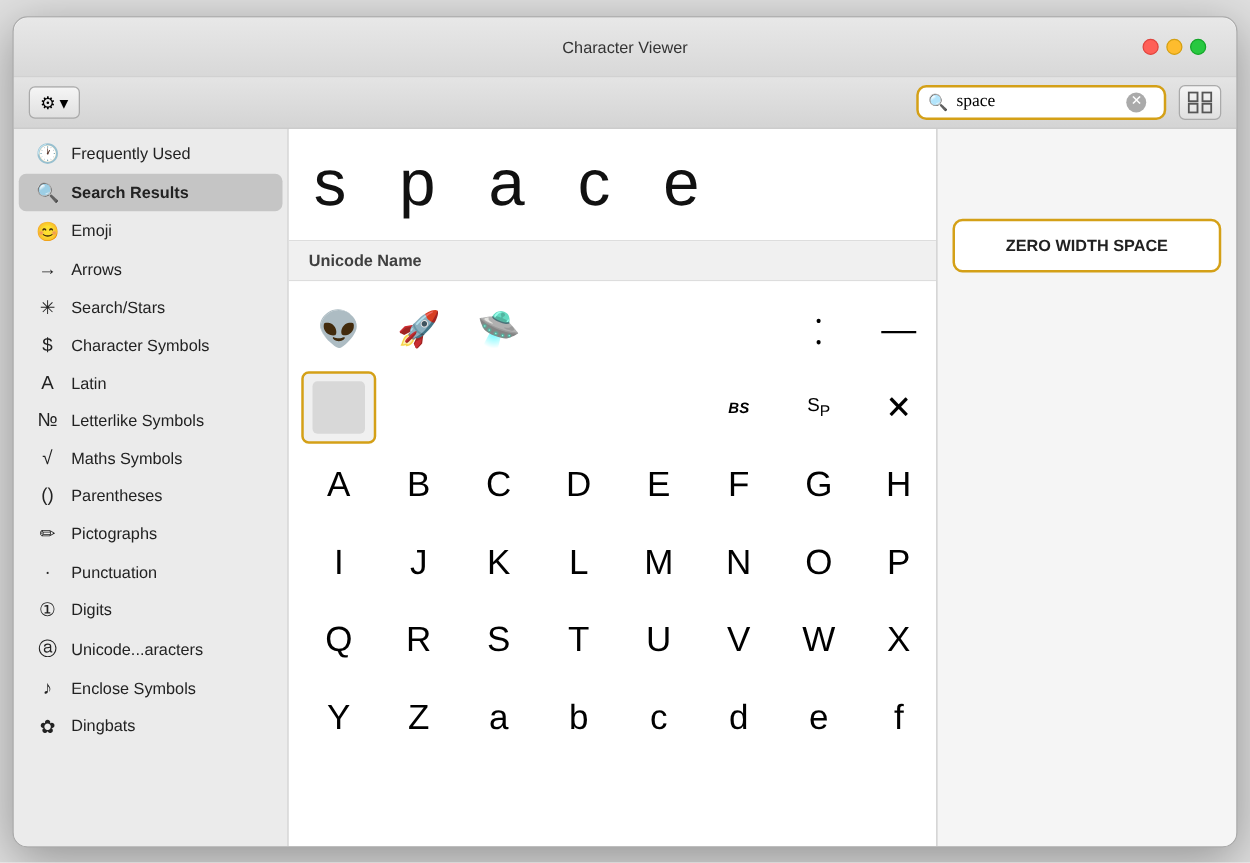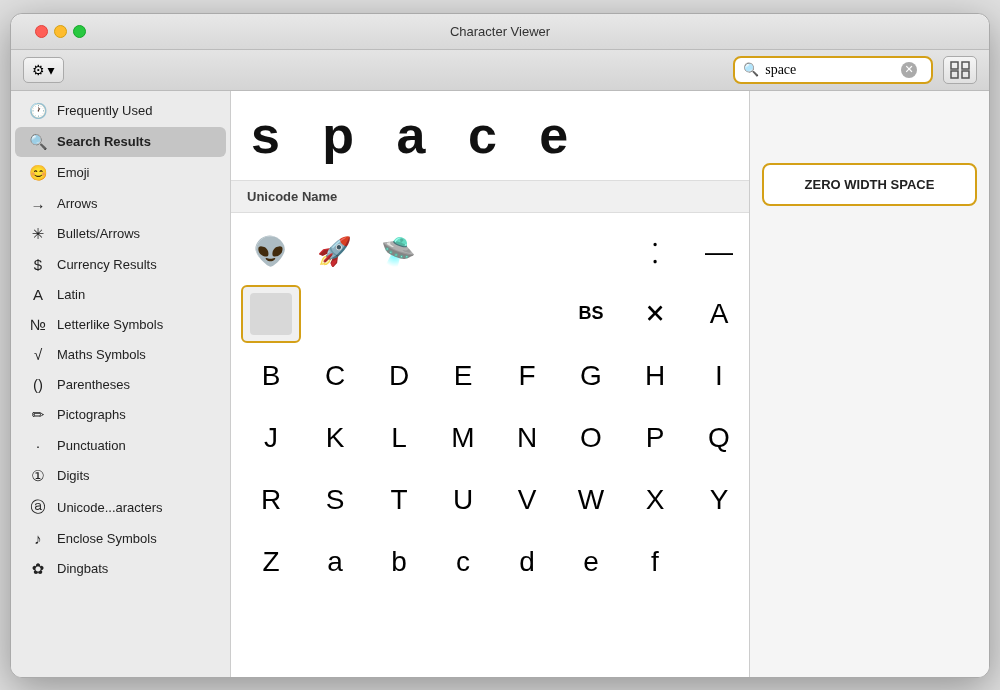--- a/index.html
+++ b/index.html
@@ -23,27 +23,28 @@
       box-shadow: 0 10px 40px rgba(0,0,0,0.35);
       display: flex;
       flex-direction: column;
       overflow: hidden;
       border: 1px solid #aaa;
     }
 
     
     .titlebar {
       background: linear-gradient(to bottom, #e8e8e8, #d8d8d8);
-      height: 36px;
+      height: 48px;
       display: flex;
       align-items: center;
       padding: 0 24px;
       border-bottom: 1px solid #bbb;
       border-radius: 12px 12px 0 0;
       position: relative;
+      justify-content: flex-end;
     }
 
     .traffic-lights {
       display: flex;
       gap: 6px;
     }
 
     .traffic-light {
       width: 13px;
       height: 13px;
@@ -195,21 +196,21 @@
       font-weight: 600;
       color: #333;
       border-bottom: 1px solid #ddd;
       background: #f0f0f0;
     }
 
     .char-display {
       padding: 12px 20px;
       font-size: 52px;
       letter-spacing: 14px;
-      font-weight: 700;
+      font-weight: 400;
       color: #111;
       border-bottom: 1px solid #ddd;
       background: white;
       min-height: 90px;
       display: flex;
       align-items: center;
     }
 
     .unicode-header {
       padding: 8px 16px;
@@ -346,25 +347,25 @@
         <div class="sidebar-item">
           <span class="sidebar-icon">😊</span>
           <span>Emoji</span>
         </div>
         <div class="sidebar-item">
           <span class="sidebar-icon">→</span>
           <span>Arrows</span>
         </div>
         <div class="sidebar-item">
           <span class="sidebar-icon">✳</span>
-          <span>Bullets/Arrows</span>
+          <span>Search/Stars</span>
         </div>
         <div class="sidebar-item">
           <span class="sidebar-icon">$</span>
-          <span>Currency Results</span>
+          <span>Character Symbols</span>
         </div>
         <div class="sidebar-item">
           <span class="sidebar-icon">A</span>
           <span>Latin</span>
         </div>
         <div class="sidebar-item">
           <span class="sidebar-icon">№</span>
           <span>Letterlike Symbols</span>
         </div>
         <div class="sidebar-item">
@@ -415,22 +416,25 @@
             <div class="char-cell">⁚</div>
             <div class="char-cell">—</div>
             <div class="char-cell selected">
               <div style="width: 42px; height: 42px; background: rgb(216, 216, 216); border-radius: 4px;"></div>
             </div>
             <div class="char-cell empty"></div>
             <div class="char-cell empty"></div>
             <div class="char-cell empty"></div>
             <div class="char-cell empty"></div>
             <div class="char-cell">
-              <span style="font-size: 18px; font-weight: 600;">BS</span>
+              <span style="font-size: 12px; font-weight: 600; font-style: italic;">BS</span>
               <span class="sub-label"></span>
+            </div>
+            <div class="char-cell">
+              <span style="font-size: 15px;">S<sub>P</sub></span>
             </div>
             <div class="char-cell">
               <span style="font-size: 22px;">🗙</span>
             </div>
             <div class="char-cell">A</div>
             <div class="char-cell">B</div>
             <div class="char-cell">C</div>
             <div class="char-cell">D</div>
             <div class="char-cell">E</div>
             <div class="char-cell">F</div>

